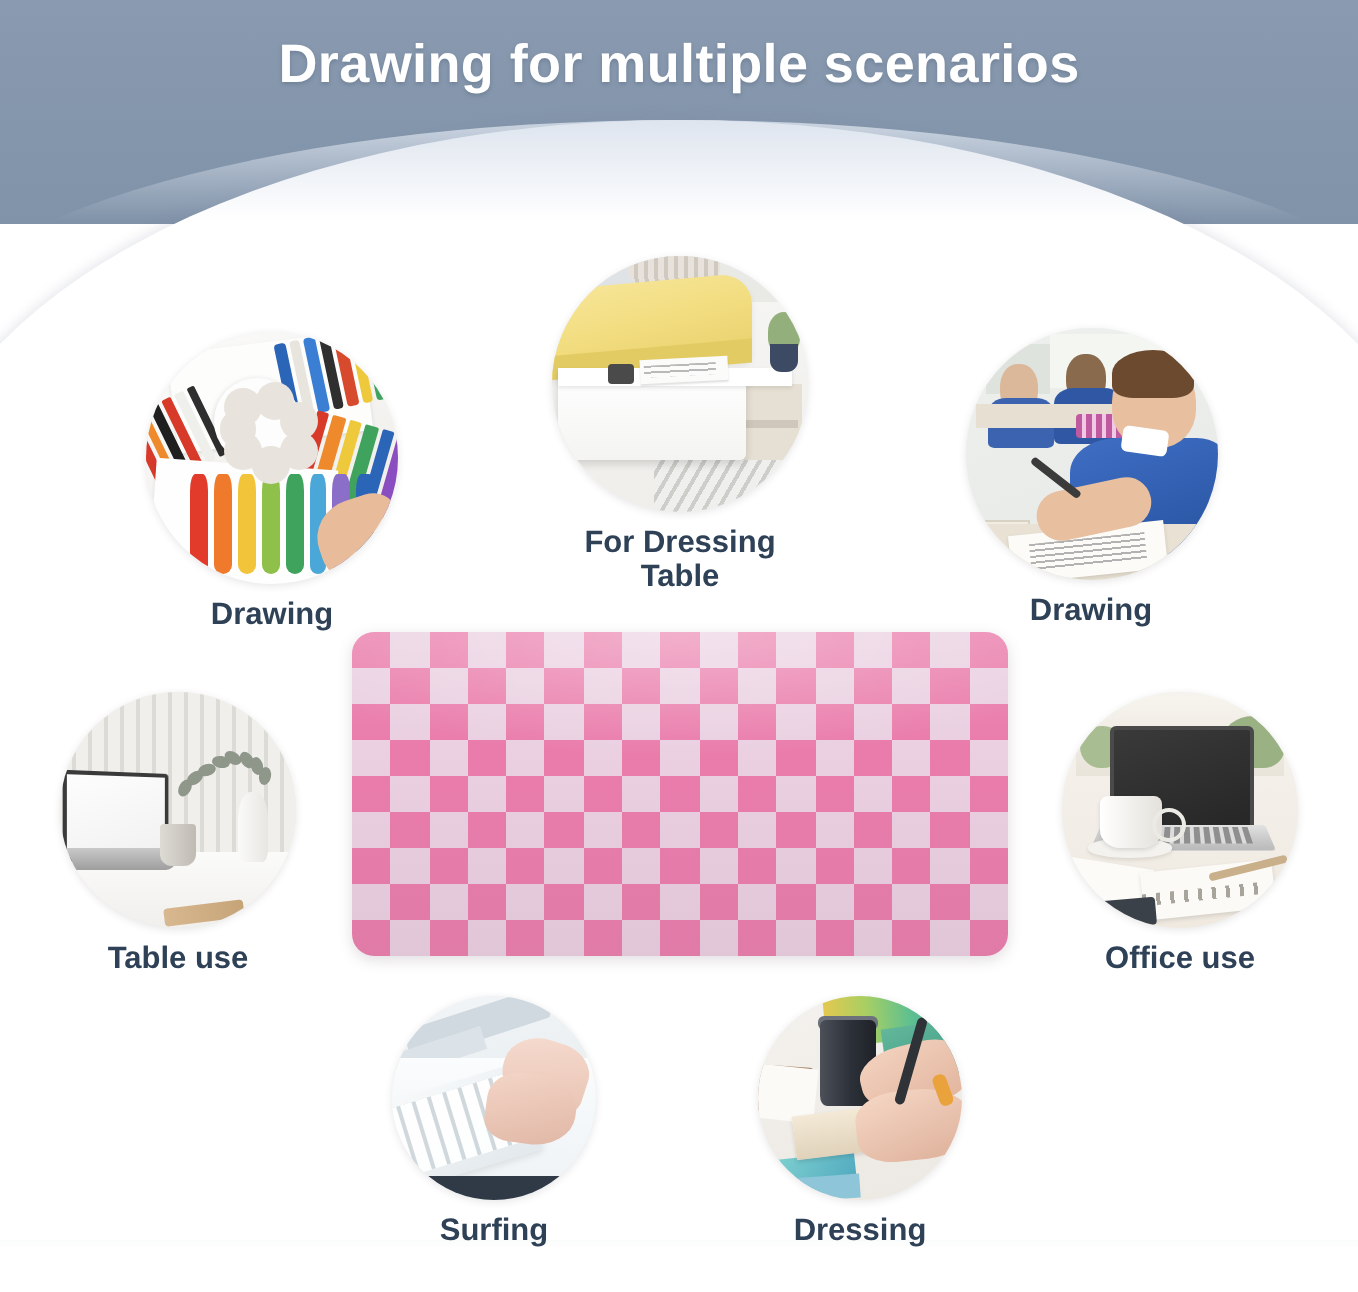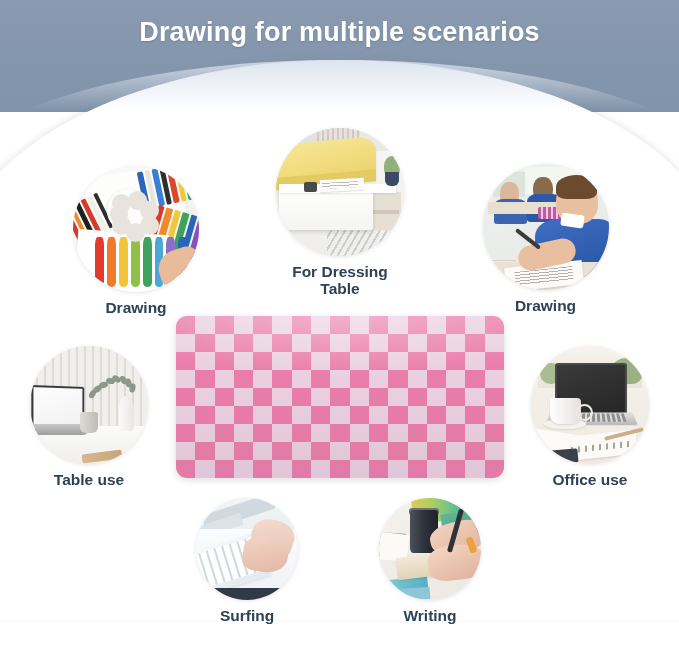--- a/index.html
+++ b/index.html
@@ -404,21 +404,21 @@
       <div class="ph wr-teal"></div>
       <div class="ph wr-teal2"></div>
       <div class="ph wr-note"></div>
       <div class="ph wr-cup-lid"></div>
       <div class="ph wr-cup"></div>
       <div class="ph wr-hand-top"></div>
       <div class="ph wr-hand-bot"></div>
       <div class="ph wr-band"></div>
       <div class="ph wr-pen"></div>
     </div>
-    <div class="scenario-label">Writing</div>
+    <div class="scenario-label">Dressing</div>
   </div>
 
   <div class="mat">
     <div class="mat-grid" style="grid-template-columns: repeat(17, 1fr); grid-template-rows: repeat(9, 1fr);">
         <div class="mat-cell" style="background: rgb(234, 124, 171);"></div>
         <div class="mat-cell" style="background: rgb(234, 208, 225);"></div>
         <div class="mat-cell" style="background: rgb(234, 124, 171);"></div>
         <div class="mat-cell" style="background: rgb(234, 208, 225);"></div>
         <div class="mat-cell" style="background: rgb(234, 124, 171);"></div>
         <div class="mat-cell" style="background: rgb(234, 208, 225);"></div>

